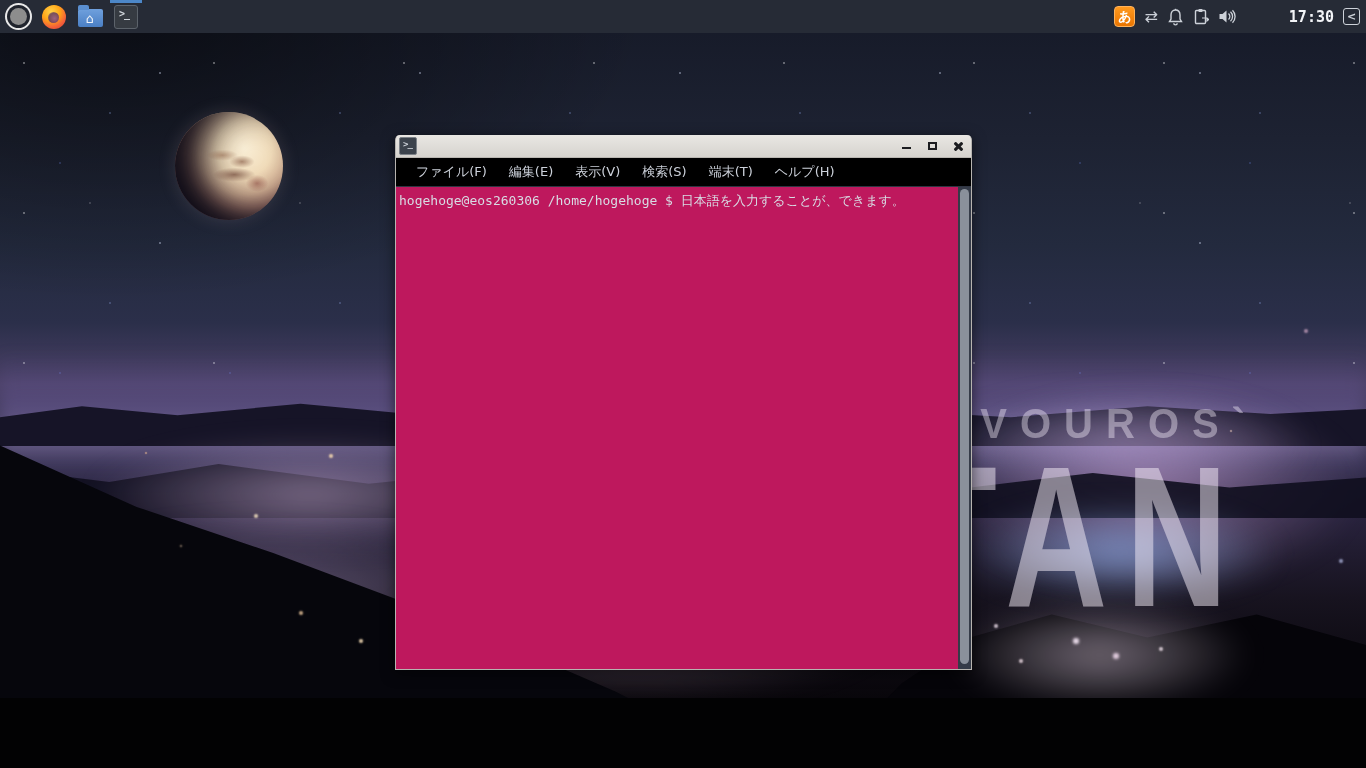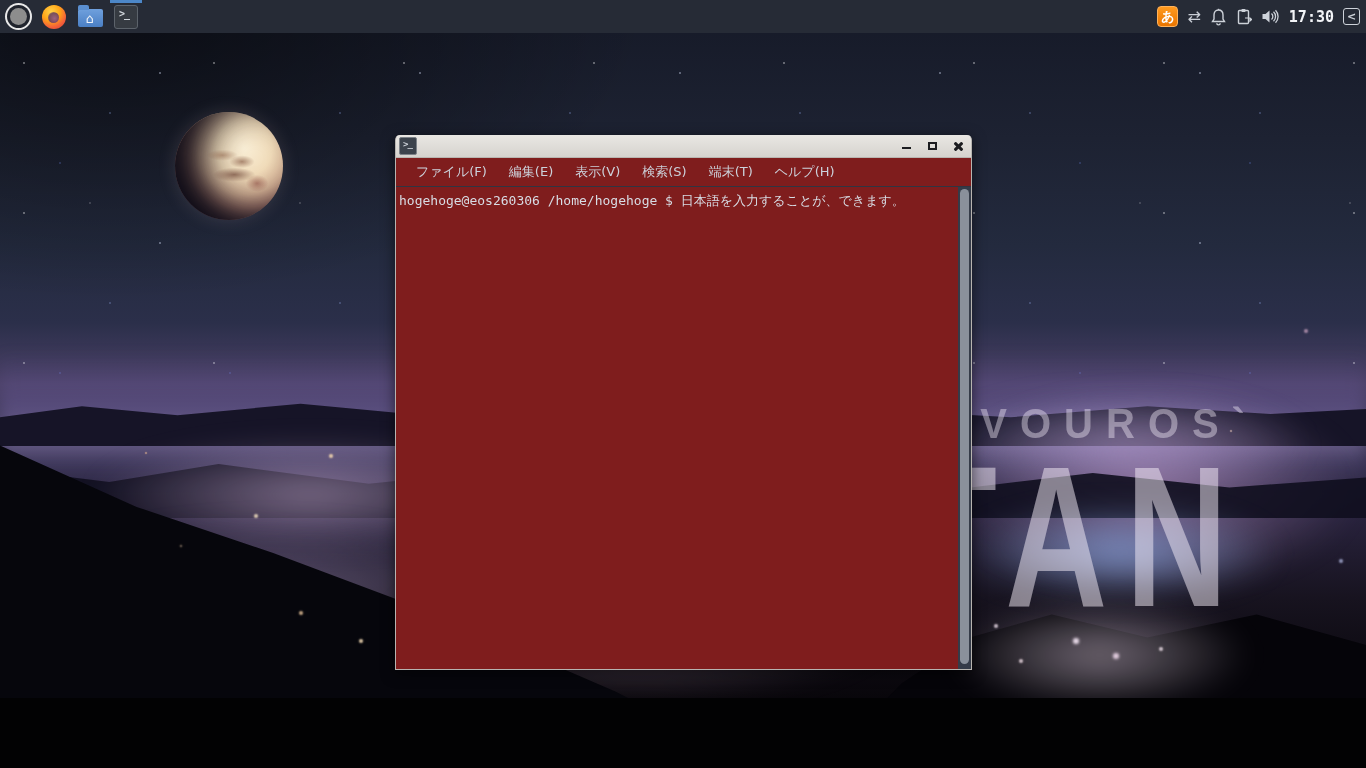--- a/index.html
+++ b/index.html
@@ -93,21 +93,21 @@
     display:flex; align-items:flex-start; justify-content:flex-start; padding:3px 0 0 4px; }
   .term-chip .glyph { font-family:"DejaVu Sans Mono", monospace; font-weight:bold; font-size:10px;
     color:#cfd4da; line-height:1; letter-spacing:-1px; }
   .active-bar { position:absolute; left:2px; right:2px; top:0; height:3px; background:#4c87c8; }
   .tray { margin-left:auto; display:flex; align-items:center; gap:9px; padding-right:6px; height:100%; }
   .ime-badge { width:21px; height:21px; border-radius:4px; background:linear-gradient(#ff9a1f,#ea7500);
     border:1px solid #ffb25a; color:#fff; font-size:13px; font-weight:bold;
     display:flex; align-items:center; justify-content:center; }
   .tray-glyph { color:#c9ced6; font-size:16px; line-height:1; }
   .tray svg { display:block; }
-  .clock { color:#f2f4f7; font-family:"DejaVu Sans Mono", monospace; font-weight:bold; font-size:15px; }
+  .clock { color:#f2f4f7; font-family:"DejaVu Sans Mono", monospace; font-weight:bold; font-size:15px;margin-left:43px; }
   .collapse-btn { width:17px; height:17px; border:1px solid #cdd2d9; border-radius:3px;
     color:#cdd2d9; font-size:11px; font-weight:bold; display:flex; align-items:center; justify-content:center; }
 
   
   .window { position:absolute; left:395px; top:135px; width:577px; height:535px; z-index:10;
     display:flex; flex-direction:column; border:1px solid #b7b4b0; border-top:none;
     border-radius:5px 5px 0 0; box-shadow:0 3px 14px rgba(0,0,0,.55); background:#3b4252; }
   .titlebar { height:23px; flex:0 0 23px; background:linear-gradient(#e9e7e3,#d6d3ce);
     border-radius:4px 4px 0 0; display:flex; align-items:center; position:relative;
     border-bottom:1px solid #b9b6b1; }
@@ -119,24 +119,24 @@
     font-family:"DejaVu Sans Mono", monospace; font-weight:bold; font-size:13px; color:#15161a; }
   .win-buttons { margin-left:auto; display:flex; align-items:center; height:100%; }
   .win-btn { width:26px; height:100%; display:flex; align-items:center; justify-content:center; position:relative; }
   .ico-min { width:9px; height:2px; background:#1c1d20; margin-top:4px; }
   .ico-max { width:9px; height:8px; border:2px solid #1c1d20; }
   .ico-close { position:relative; width:11px; height:11px; }
   .ico-close::before, .ico-close::after { content:""; position:absolute; left:0; top:4px;
     width:11px; height:3px; background:#1c1d20; border-radius:1px; }
   .ico-close::before { transform:rotate(45deg); }
   .ico-close::after  { transform:rotate(-45deg); }
-  .menubar { height:29px; flex:0 0 29px; background:#7f1d1d; display:flex; align-items:center;
+  .menubar { height:29px; flex:0 0 29px; background:#000000; display:flex; align-items:center;
     padding-left:9px; border-bottom:1px solid #2f3542; }
   .menu-item { color:#ccd1da; font-size:13px; padding:4px 11px; }
-  .term-area { position:relative; flex:1; background:#7f1d1d; overflow:hidden;
+  .term-area { position:relative; flex:1; background:#be185d; overflow:hidden;
     font-family:"DejaVu Sans Mono", monospace; font-size:13px; color:#d8dce4; }
   .term-line { padding:5px 16px 0 3px; letter-spacing:0; white-space:pre-wrap; }
   .scroll-trough { position:absolute; top:0; bottom:0; right:0; width:13px; background:#353b48; }
   .scroll-thumb { position:absolute; top:2px; bottom:5px; right:2px; width:9px;
     background:#8a909b; border-radius:5px; }
 </style>
 </head>
 <body>
 
 <div class="desktop">

